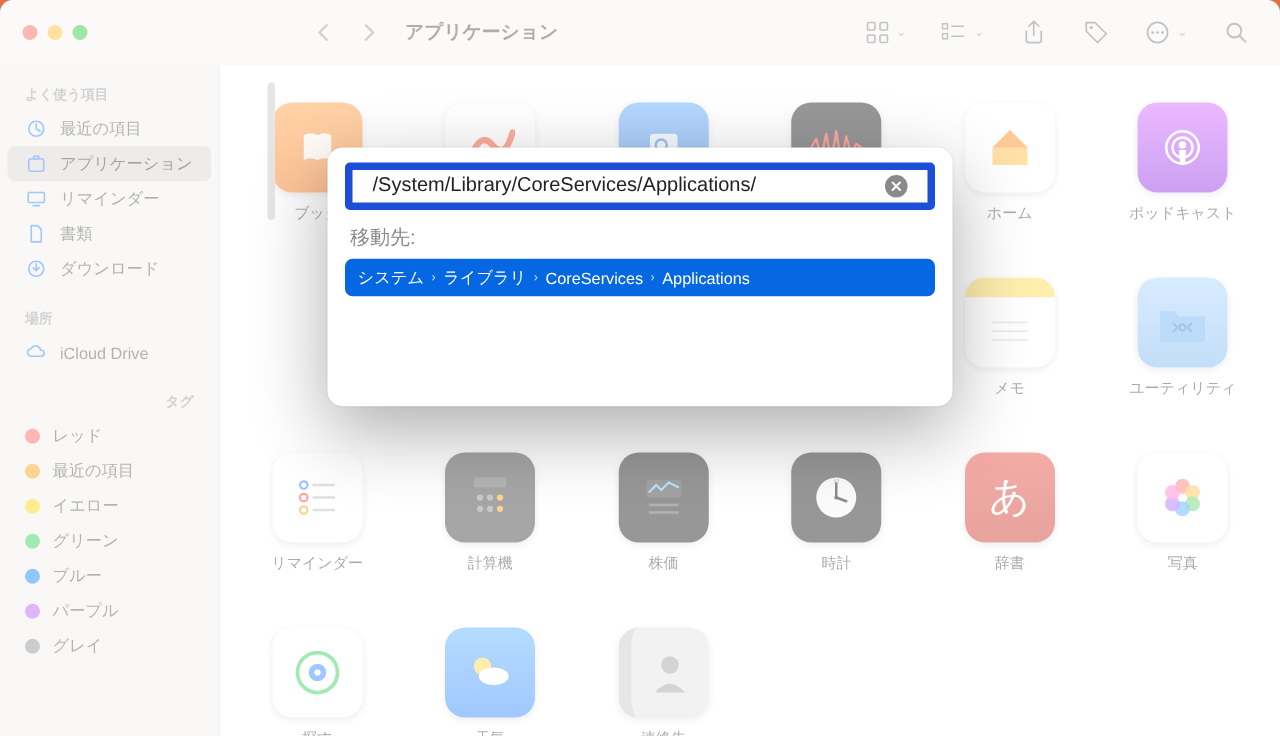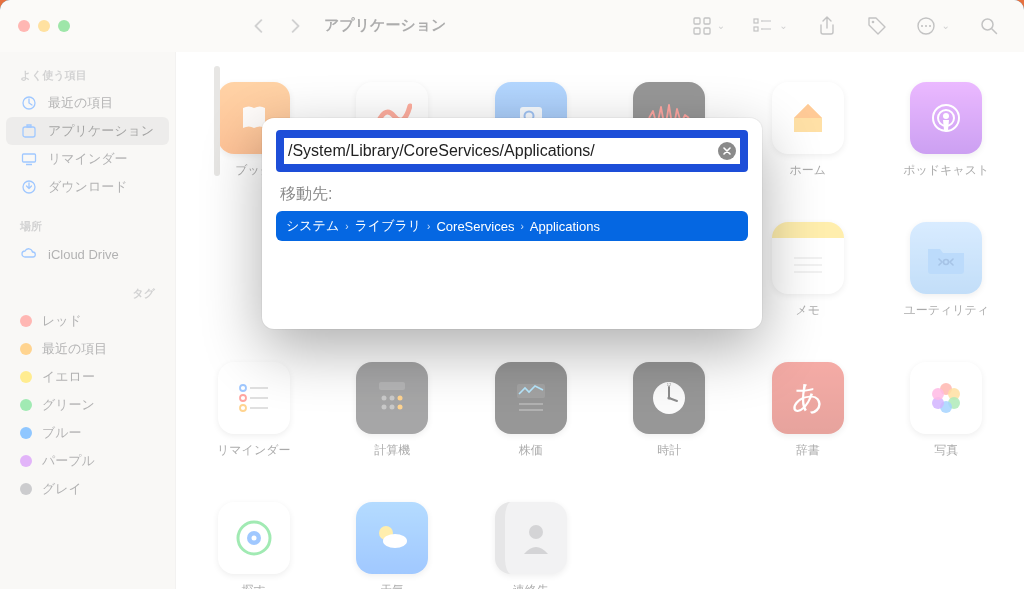--- a/index.html
+++ b/index.html
@@ -131,23 +131,23 @@
       transform: translateX(-50%);
       width: 500px;
       background: #fff;
       border-radius: 12px;
       box-shadow: 0 20px 60px rgba(0,0,0,0.32), 0 0 0 1px rgba(0,0,0,0.04);
       padding: 12px 14px 18px 14px;
     }
     .goto-input-wrap {
       display: flex;
       align-items: center;
-      border: 8px solid #1d4ed8;
+      border: 6px solid #1d4ed8;
       border-radius: 4px;
-      padding: 4px 4px;
+      padding: 4px 16px;
       gap: 8px;
     }
     .goto-input {
       flex: 1;
       border: none;
       outline: none;
       font-size: 16px;
       color: #222;
       background: transparent;
     }
@@ -284,20 +284,28 @@
         <span>アプリケーション</span>
       </div>
       <div class="sidebar-item">
         <span class="sidebar-icon">
             <svg width="16" height="16" viewBox="0 0 16 16">
               <rect x="1.5" y="3" width="13" height="8" rx="1" fill="none" stroke="#2e86ff" stroke-width="1.3"></rect>
               <line x1="5" y1="13.5" x2="11" y2="13.5" stroke="#2e86ff" stroke-width="1.3"></line>
             </svg>
           </span>
         <span>リマインダー</span>
+      </div>
+      <div class="sidebar-item">
+        <span class="sidebar-icon">
+            <svg width="16" height="16" viewBox="0 0 16 16">
+              <path d="M4 1.5 h5 l3 3 v10 h-8 z" fill="none" stroke="#2e86ff" stroke-width="1.3" stroke-linejoin="round"></path>
+            </svg>
+          </span>
+        <span>書類</span>
       </div>
       <div class="sidebar-item">
         <span class="sidebar-icon">
             <svg width="16" height="16" viewBox="0 0 16 16">
               <circle cx="8" cy="8" r="6" fill="none" stroke="#2e86ff" stroke-width="1.3"></circle>
               <path d="M8 4 v5 M5.5 7 L8 9.5 L10.5 7" stroke="#2e86ff" stroke-width="1.3" fill="none" stroke-linecap="round" stroke-linejoin="round"></path>
             </svg>
           </span>
         <span>ダウンロード</span>
       </div>

